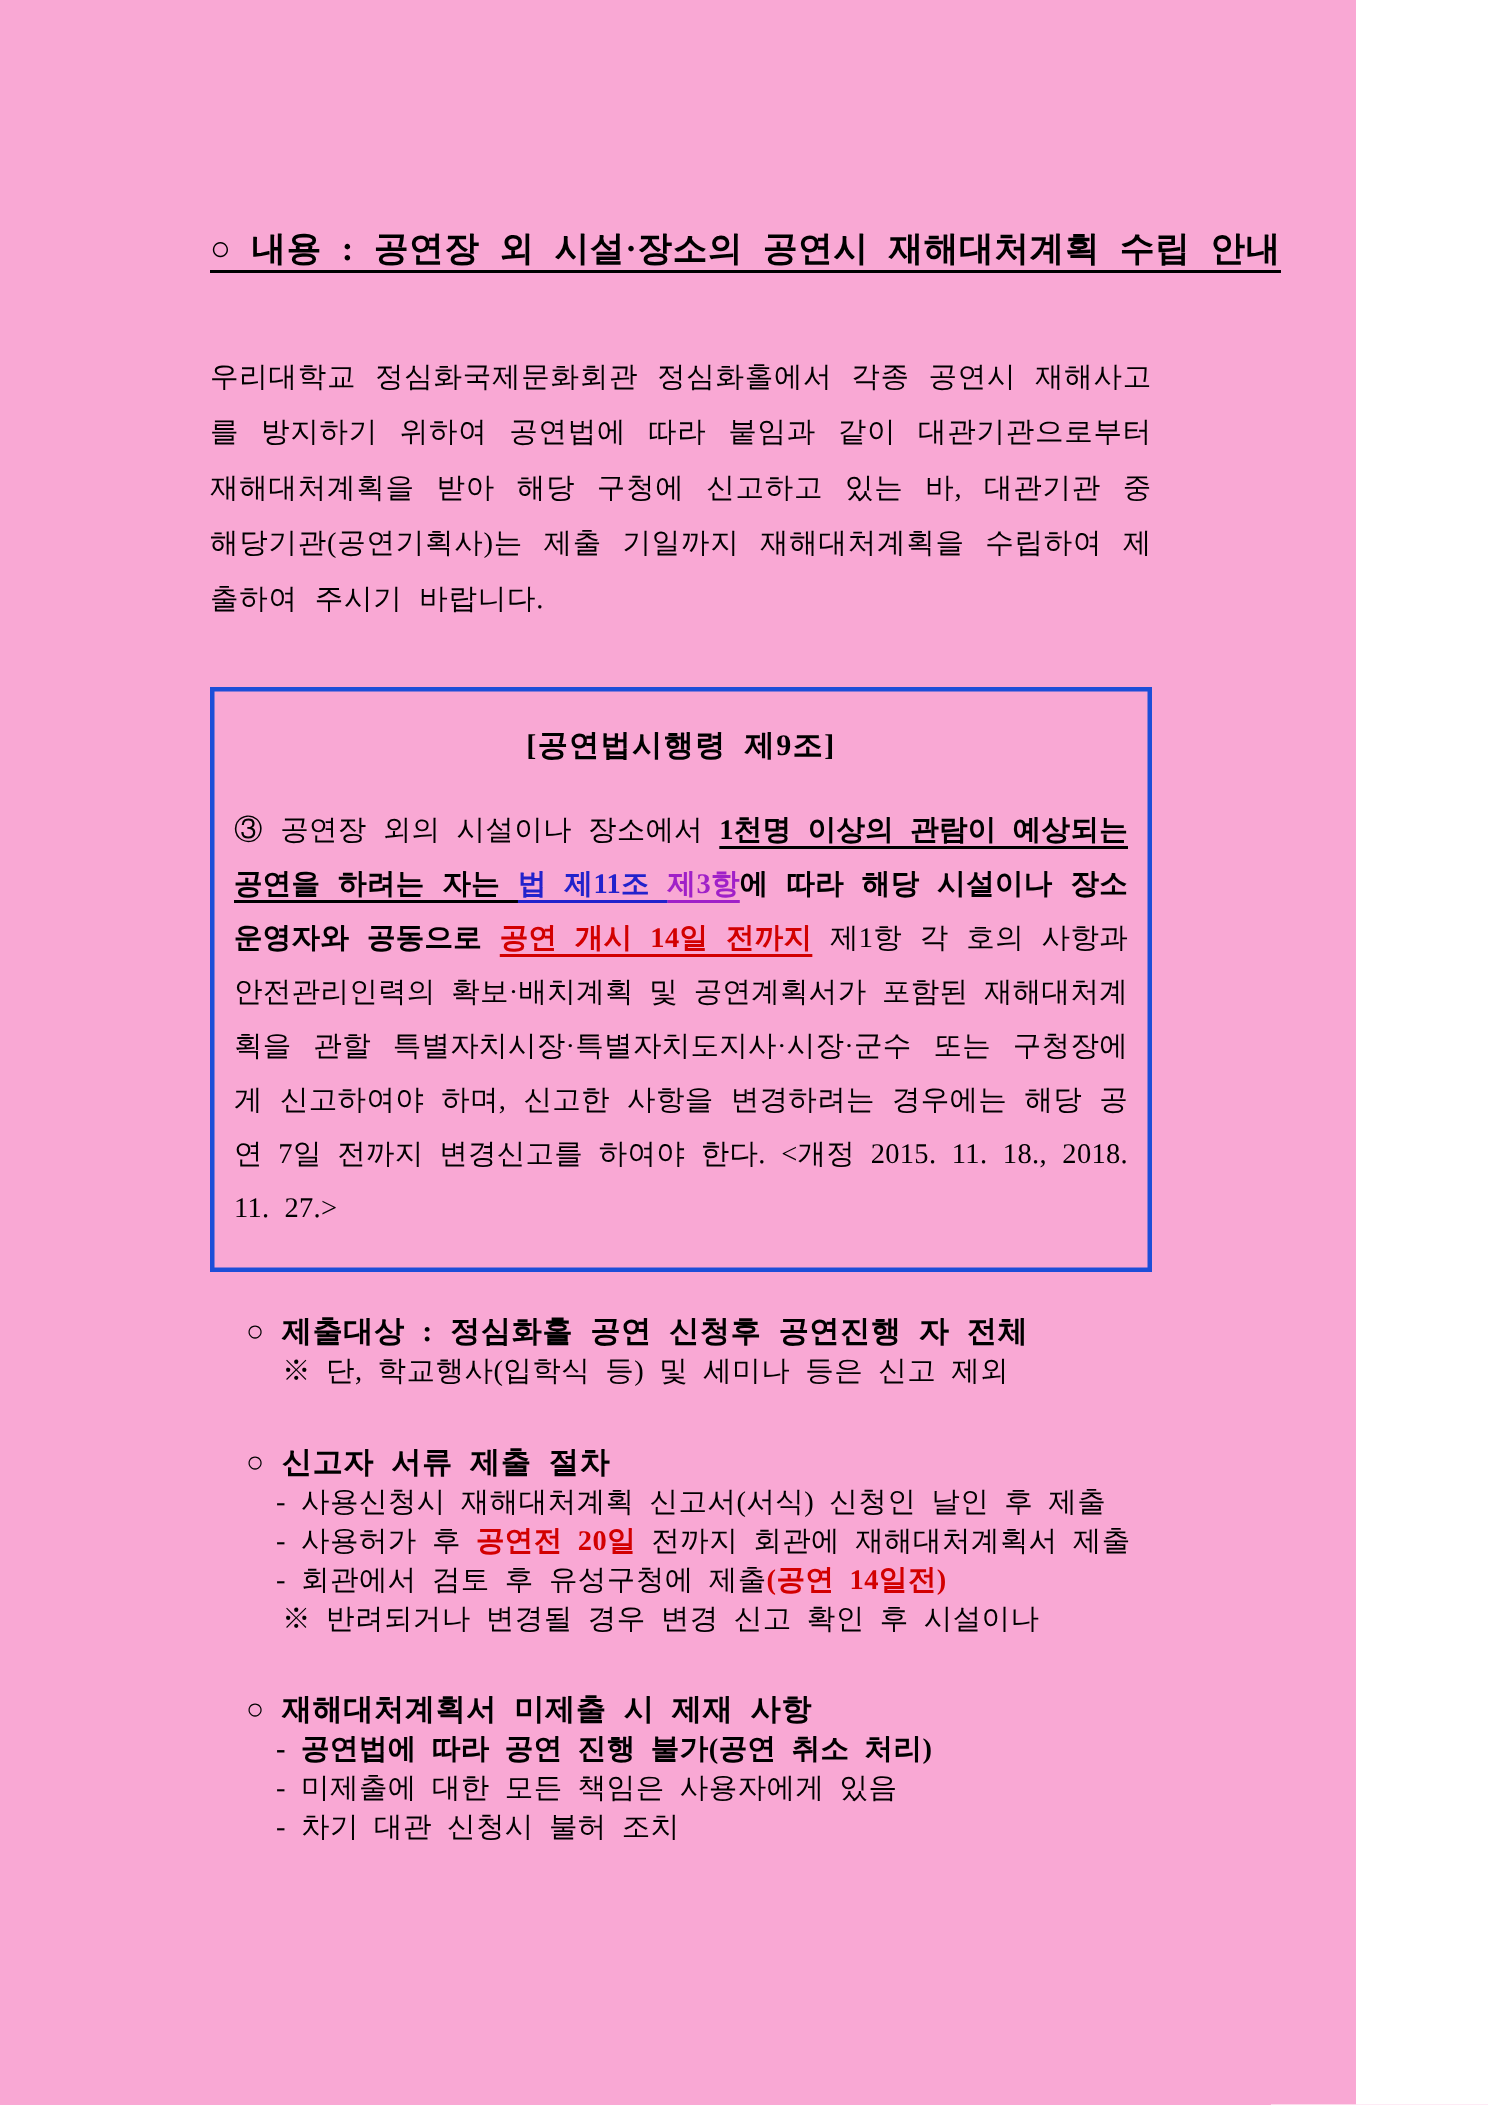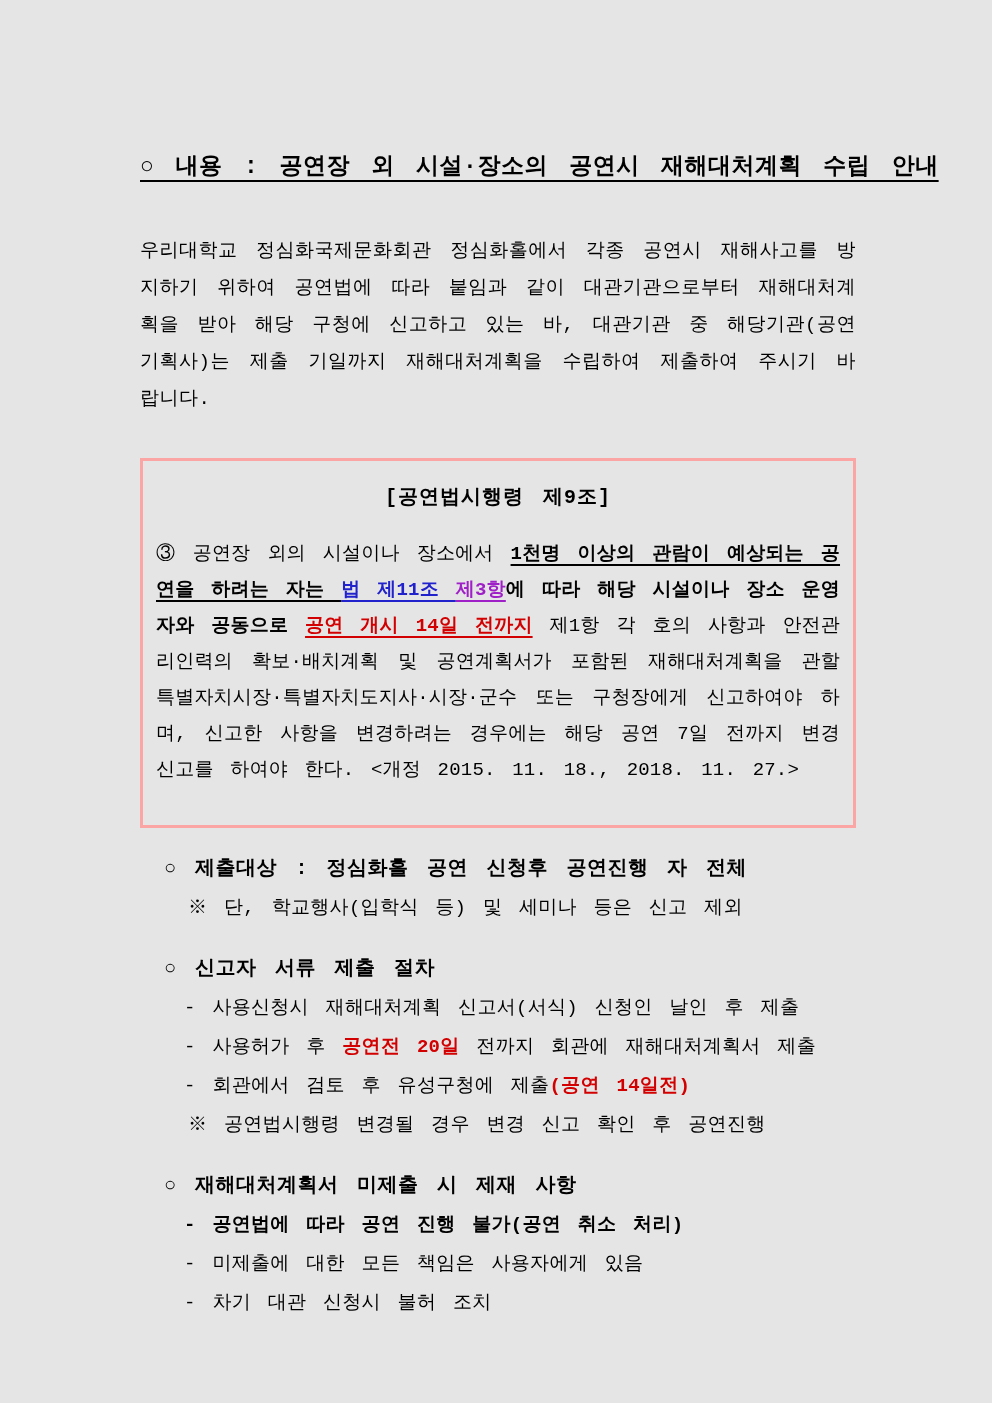--- a/index.html
+++ b/index.html
@@ -2,23 +2,23 @@
 <html><head>
 <meta charset="utf-8">
 <style>
   :root{
     --red:#d20000;
     --blue:#2222cc;
     --purple:#a020c8;
   }
   html,body{margin:0;padding:0;background:#ffffff;}
   .page{
-    width:992px;height:1403px;overflow:hidden;background:#e5e5e5;
+    width:904px;height:1403px;overflow:hidden;background:#f9a8d4;
     position:relative;color:#000;
-    font-family:Liberation Mono, monospace;
+    font-family:Liberation Serif, serif;
   }
   .content{
     box-sizing:border-box;
     padding:150px 136px 0 140px;
   }
   
   .doc-title{
     text-align:center;
     font-size:23px;
     font-weight:700;
@@ -34,22 +34,22 @@
     margin-top:52px;
     font-size:19px;
     line-height:37px;
     text-align:justify;
     letter-spacing:0.5px;
     word-spacing:6px;
   }
   
   .law-box{
     margin-top:40px;
-    border:3px solid #fca5a5;
-    padding:22px 13px 18px 13px;
+    border:3px solid #1d4ed8;
+    padding:22px 13px 2px 13px;
   }
   .law-heading{
     text-align:center;
     font-size:20px;
     font-weight:700;
     letter-spacing:1px;
     word-spacing:6px;
     margin-bottom:26px;
   }
   .law-article-title{
@@ -87,21 +87,20 @@
   .sec-title{
     font-size:20px;
     font-weight:700;
     padding-left:24px;
     letter-spacing:0.5px;
     word-spacing:6px;
   }
   .sec-item{
     font-size:19px;
     padding-left:44px;
-    margin-top:13px;
     letter-spacing:0.3px;
     word-spacing:5px;
   }
   .sec-item.note{padding-left:48px;}
   .sec-item.bold{font-weight:700;}
 </style>
 </head>
 <body>
 
 <div class="page">
@@ -126,21 +125,21 @@
 
     <div class="section gap-lg">
       <div class="sec-title">○ 신고자 서류 제출 절차</div>
       <div class="sec-item">- 사용신청시 재해대처계획 신고서(서식) 신청인 날인 후 제출</div>
       <div class="sec-item">
         <span>- 사용허가 후 </span><span class="b red">공연전 20일</span><span> 전까지 회관에 재해대처계획서 제출</span>
       </div>
       <div class="sec-item">
         <span>- 회관에서 검토 후 유성구청에 제출</span><span class="b red">(공연 14일전)</span>
       </div>
-      <div class="sec-item note">※ 공연법시행령 변경될 경우 변경 신고 확인 후 공연진행</div>
+      <div class="sec-item note">※ 반려되거나 변경될 경우 변경 신고 확인 후 시설이나</div>
     </div>
 
     <div class="section gap-lg">
       <div class="sec-title">○ 재해대처계획서 미제출 시 제재 사항</div>
       <div class="sec-item bold">- 공연법에 따라 공연 진행 불가(공연 취소 처리)</div>
       <div class="sec-item">- 미제출에 대한 모든 책임은 사용자에게 있음</div>
       <div class="sec-item">- 차기 대관 신청시 불허 조치</div>
     </div>
 
   </div>

